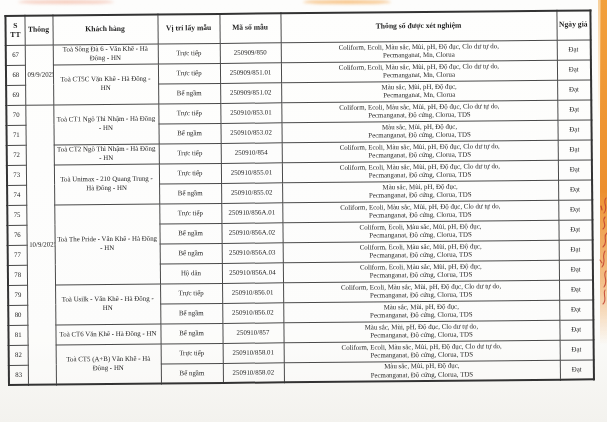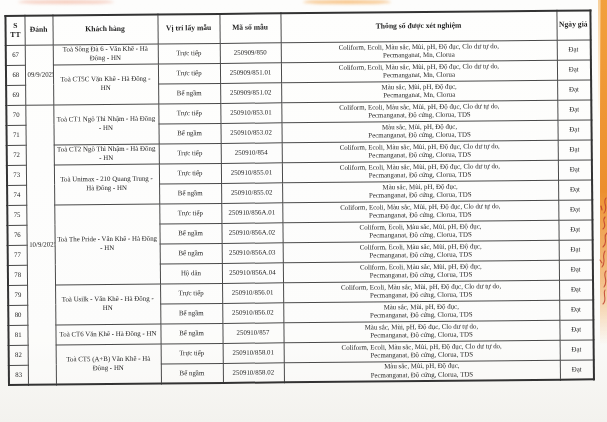--- a/index.html
+++ b/index.html
@@ -72,21 +72,21 @@
         <col style="width:28px">
         <col style="width:105px">
     <col style="width:62px">
         <col style="width:61px">
         <col style="width:276px">
         <col style="width:34px">
   </colgroup>
   <thead>
     <tr>
       <th>S TT</th>
-      <th>Đánh</th>
+      <th>Thông</th>
       <th>Khách hàng</th>
       <th>Vị trí lấy mẫu</th>
       <th>Mã số mẫu</th>
       <th>Thông số được xét nghiệm</th>
       <th>Ngày giá</th>
     </tr>
   </thead>
   <tbody>
     <tr>
       <td class="stt">67</td>

